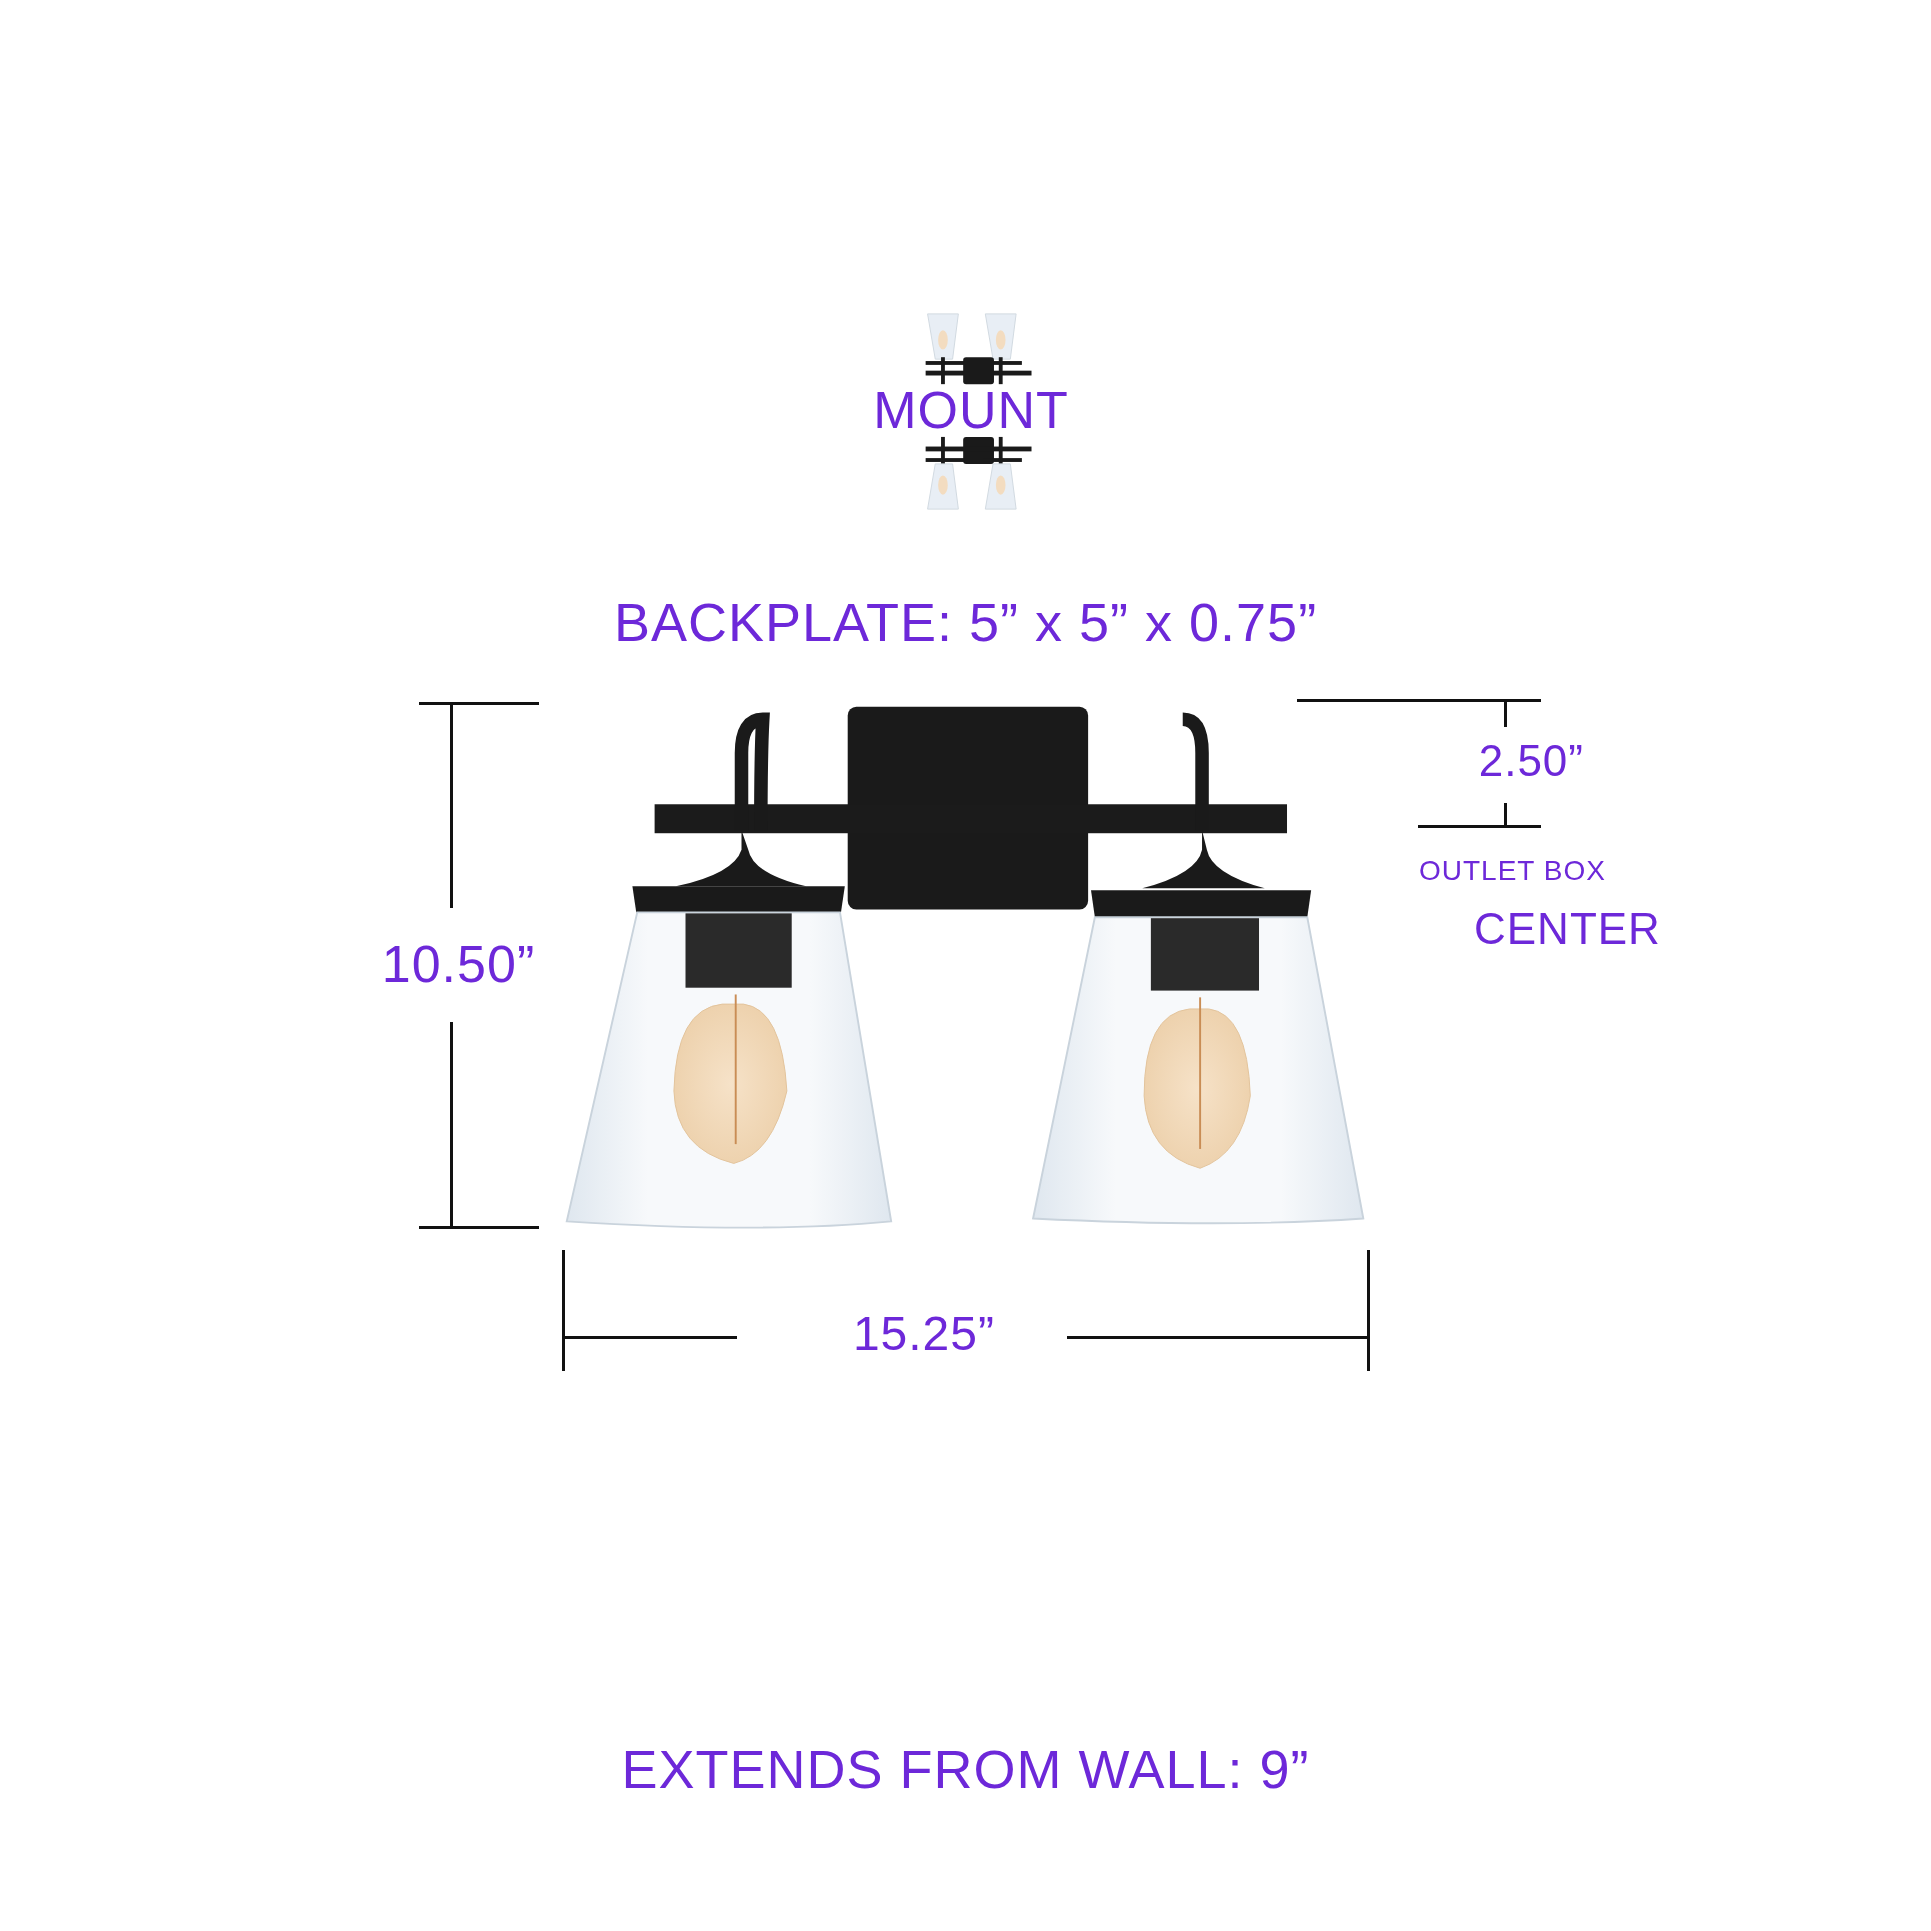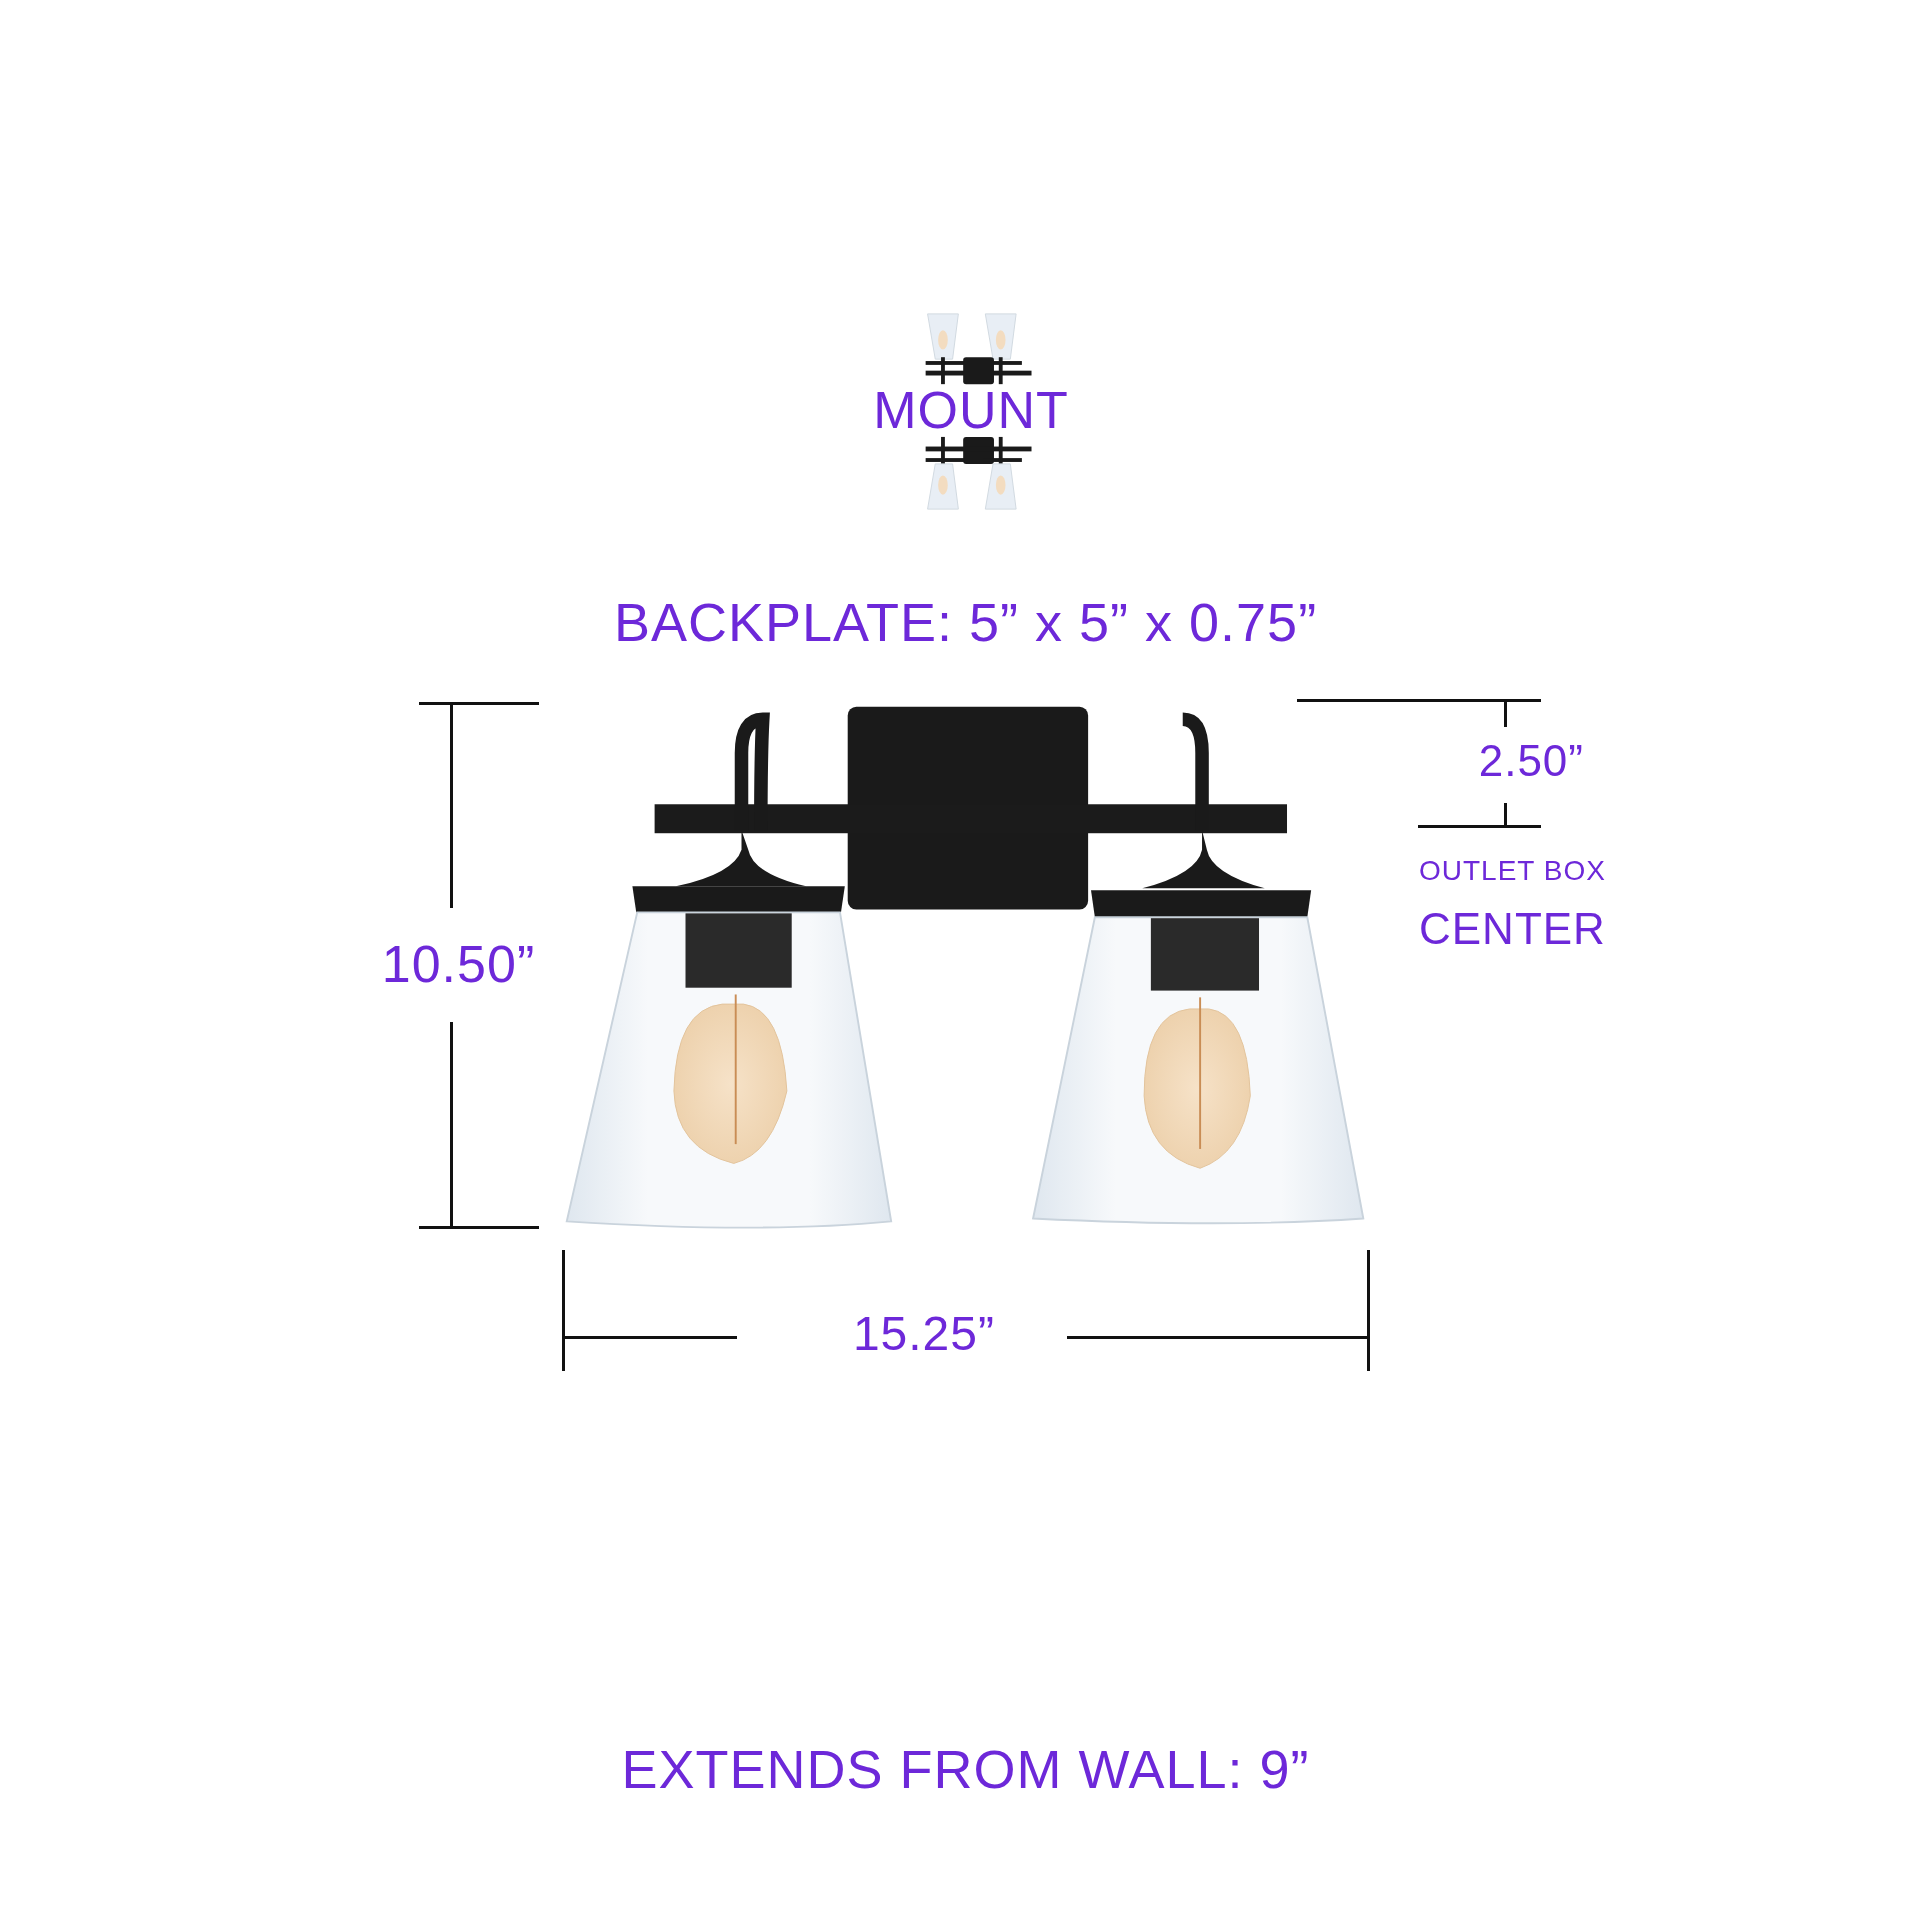--- a/index.html
+++ b/index.html
@@ -92,16 +92,16 @@
 <div class="txt" style="left:850px;top:1305px;width:222px;text-align:right;font-size:48px;line-height:58px;margin-left:-77px;">15.25”</div>
 <div class="line" style="left:1067px;top:1336px;width:301px;height:2.9px;"></div>
 <div class="line" style="left:1367px;top:1250px;width:2.9px;height:121px;"></div>
 
 <div class="line" style="left:1297px;top:699px;width:244px;height:2.9px;"></div>
 <div class="line" style="left:1504px;top:701px;width:2.9px;height:26px;"></div>
 <div class="txt" style="left:1439px;top:732px;width:145px;text-align:right;font-size:44px;line-height:58px;">2.50”</div>
 <div class="line" style="left:1504px;top:803px;width:2.9px;height:23px;"></div>
 <div class="line" style="left:1418px;top:825px;width:123px;height:2.9px;"></div>
 <div class="txt" style="left:1419px;top:846px;font-size:28px;line-height:50px;">OUTLET BOX</div>
-<div class="txt" style="left:1419px;top:904px;font-size:44px;line-height:50px;">CENTER</div>
+<div class="txt" style="left:1474px;top:904px;font-size:44px;line-height:50px;">CENTER</div>
 
 <div class="txt" style="left:0;top:1738px;width:1931px;text-align:center;font-size:54px;line-height:62px;">EXTENDS FROM WALL: 9”</div>
 
 
 </body></html>

